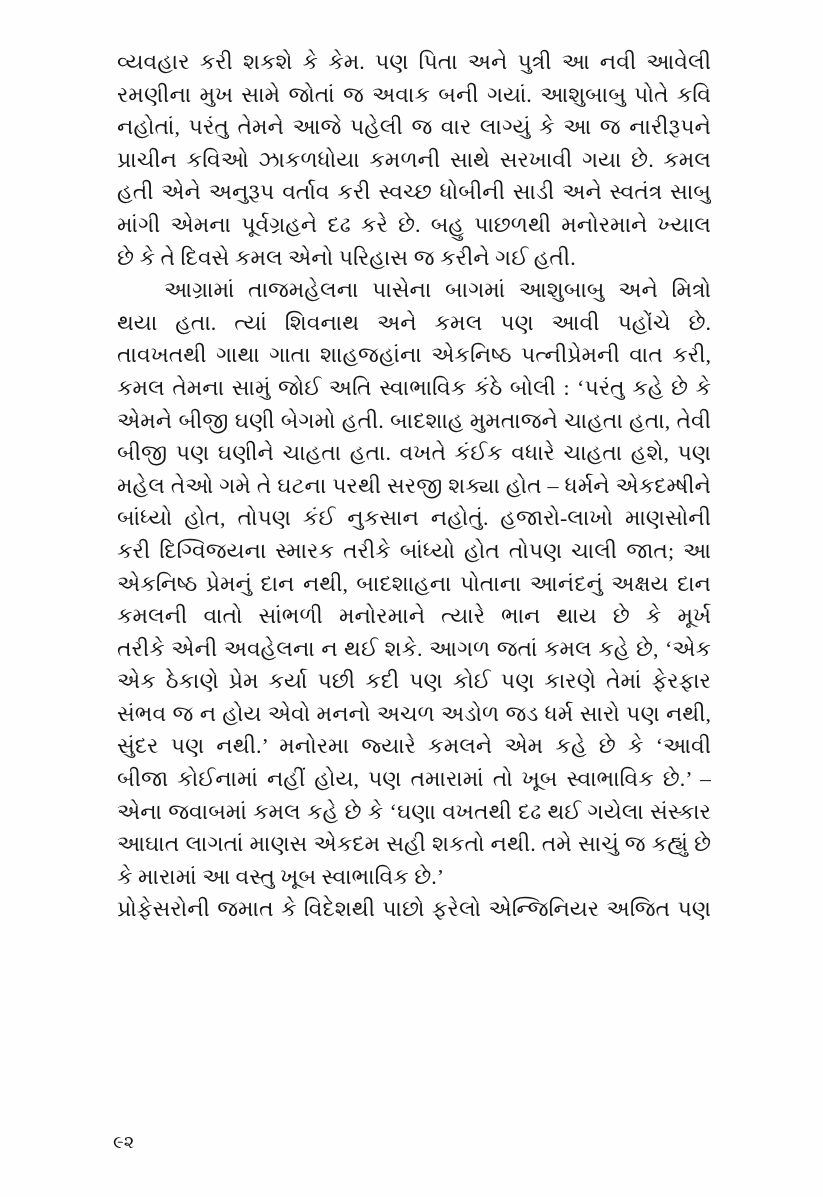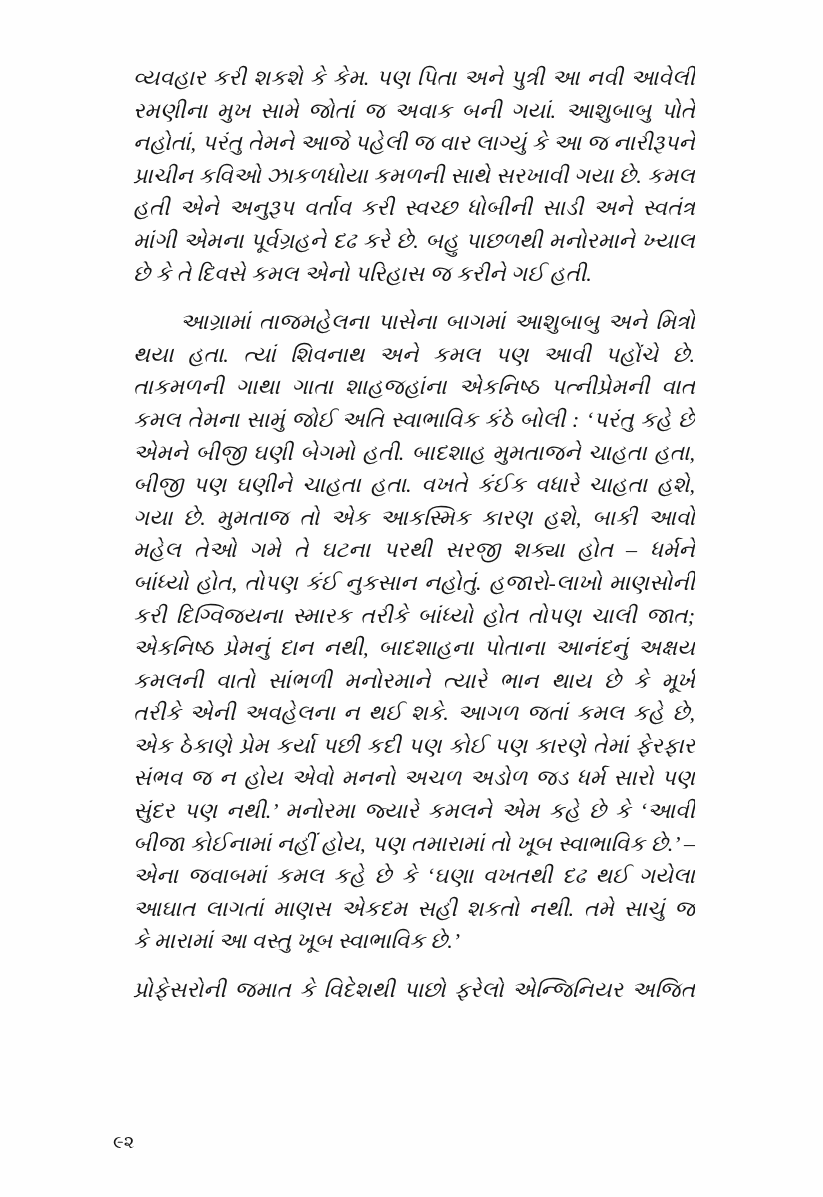--- a/index.html
+++ b/index.html
@@ -21,22 +21,21 @@
   .text-block {
     position: absolute;
     left: 117px;
     top: 46px;
     width: 594px;
     font-size: 22px;
     color: #161616;
     font-weight: 500;
   }
   .paragraph {
-    margin: 16px;
-    font-style: italic;
+    margin: 0;
   }
   .line {
     height: 32.6px;
     line-height: 32.6px;
     text-align: justify;
     text-align-last: justify;
     overflow: hidden;
     white-space: normal;
   }
   .line.no-just {
@@ -64,25 +63,24 @@
         <div class="line">રમણીના મુખ સામે જોતાં જ અવાક બની ગયાં. આશુબાબુ પોતે કવિ</div>
         <div class="line">નહોતાં, પરંતુ તેમને આજે પહેલી જ વાર લાગ્યું કે આ જ નારીરૂપને</div>
         <div class="line">પ્રાચીન કવિઓ ઝાકળધોયા કમળની સાથે સરખાવી ગયા છે. કમલ પિતા-</div>
         <div class="line">હતી એને અનુરૂપ વર્તાવ કરી સ્વચ્છ ધોબીની સાડી અને સ્વતંત્ર સાબુ</div>
         <div class="line">માંગી એમના પૂર્વગ્રહને દઢ કરે છે. બહુ પાછળથી મનોરમાને ખ્યાલ આવે</div>
         <div class="line no-just">છે કે તે દિવસે કમલ એનો પરિહાસ જ કરીને ગઈ હતી.</div>
       </div>
       <div class="paragraph">
         <div class="line indent">આગ્રામાં તાજમહેલના પાસેના બાગમાં આશુબાબુ અને મિત્રો એકઠા</div>
         <div class="line">થયા હતા. ત્યાં શિવનાથ અને કમલ પણ આવી પહોંચે છે. આશુબાબુએ</div>
-        <div class="line">તાકમળની ગાથા ગાતા શાહજહાંના એકનિષ્ઠ પત્નીપ્રેમની વાત કરી,</div>
+        <div class="line">તાવખતથી ગાથા ગાતા શાહજહાંના એકનિષ્ઠ પત્નીપ્રેમની વાત કરી,</div>
         <div class="line">કમલ તેમના સામું જોઈ અતિ સ્વાભાવિક કંઠે બોલી : ‘પરંતુ કહે છે કે</div>
         <div class="line">એમને બીજી ઘણી બેગમો હતી. બાદશાહ મુમતાજને ચાહતા હતા, તેવી જ</div>
         <div class="line">બીજી પણ ઘણીને ચાહતા હતા. વખતે કંઈક વધારે ચાહતા હશે, પણ આને</div>
-        <div class="line">ગયા છે. મુમતાજ તો એક આકસ્મિક કારણ હશે, બાકી આવો સૌન્દર્ય</div>
         <div class="line">મહેલ તેઓ ગમે તે ઘટના પરથી સરજી શક્યા હોત – ધર્મને એકદમ્ષીને</div>
         <div class="line">બાંધ્યો હોત, તોપણ કંઈ નુકસાન નહોતું. હજારો-લાખો માણસોની કતલ</div>
         <div class="line">કરી દિગ્વિજયના સ્મારક તરીકે બાંધ્યો હોત તોપણ ચાલી જાત; આ</div>
         <div class="line">એકનિષ્ઠ પ્રેમનું દાન નથી, બાદશાહના પોતાના આનંદનું અક્ષય દાન છે.’</div>
         <div class="line">કમલની વાતો સાંભળી મનોરમાને ત્યારે ભાન થાય છે કે મૂર્ખ દાસીકન્યા</div>
         <div class="line">તરીકે એની અવહેલના ન થઈ શકે. આગળ જતાં કમલ કહે છે, ‘એક વખત</div>
         <div class="line">એક ઠેકાણે પ્રેમ કર્યા પછી કદી પણ કોઈ પણ કારણે તેમાં ફેરફાર થવાનો</div>
         <div class="line">સંભવ જ ન હોય એવો મનનો અચળ અડોળ જડ ધર્મ સારો પણ નથી,</div>
         <div class="line">સુંદર પણ નથી.’ મનોરમા જ્યારે કમલને એમ કહે છે કે ‘આવી મનોવૃત્તિ</div>
         <div class="line">બીજા કોઈનામાં નહીં હોય, પણ તમારામાં તો ખૂબ સ્વાભાવિક છે.’ – ત્યારે</div>

